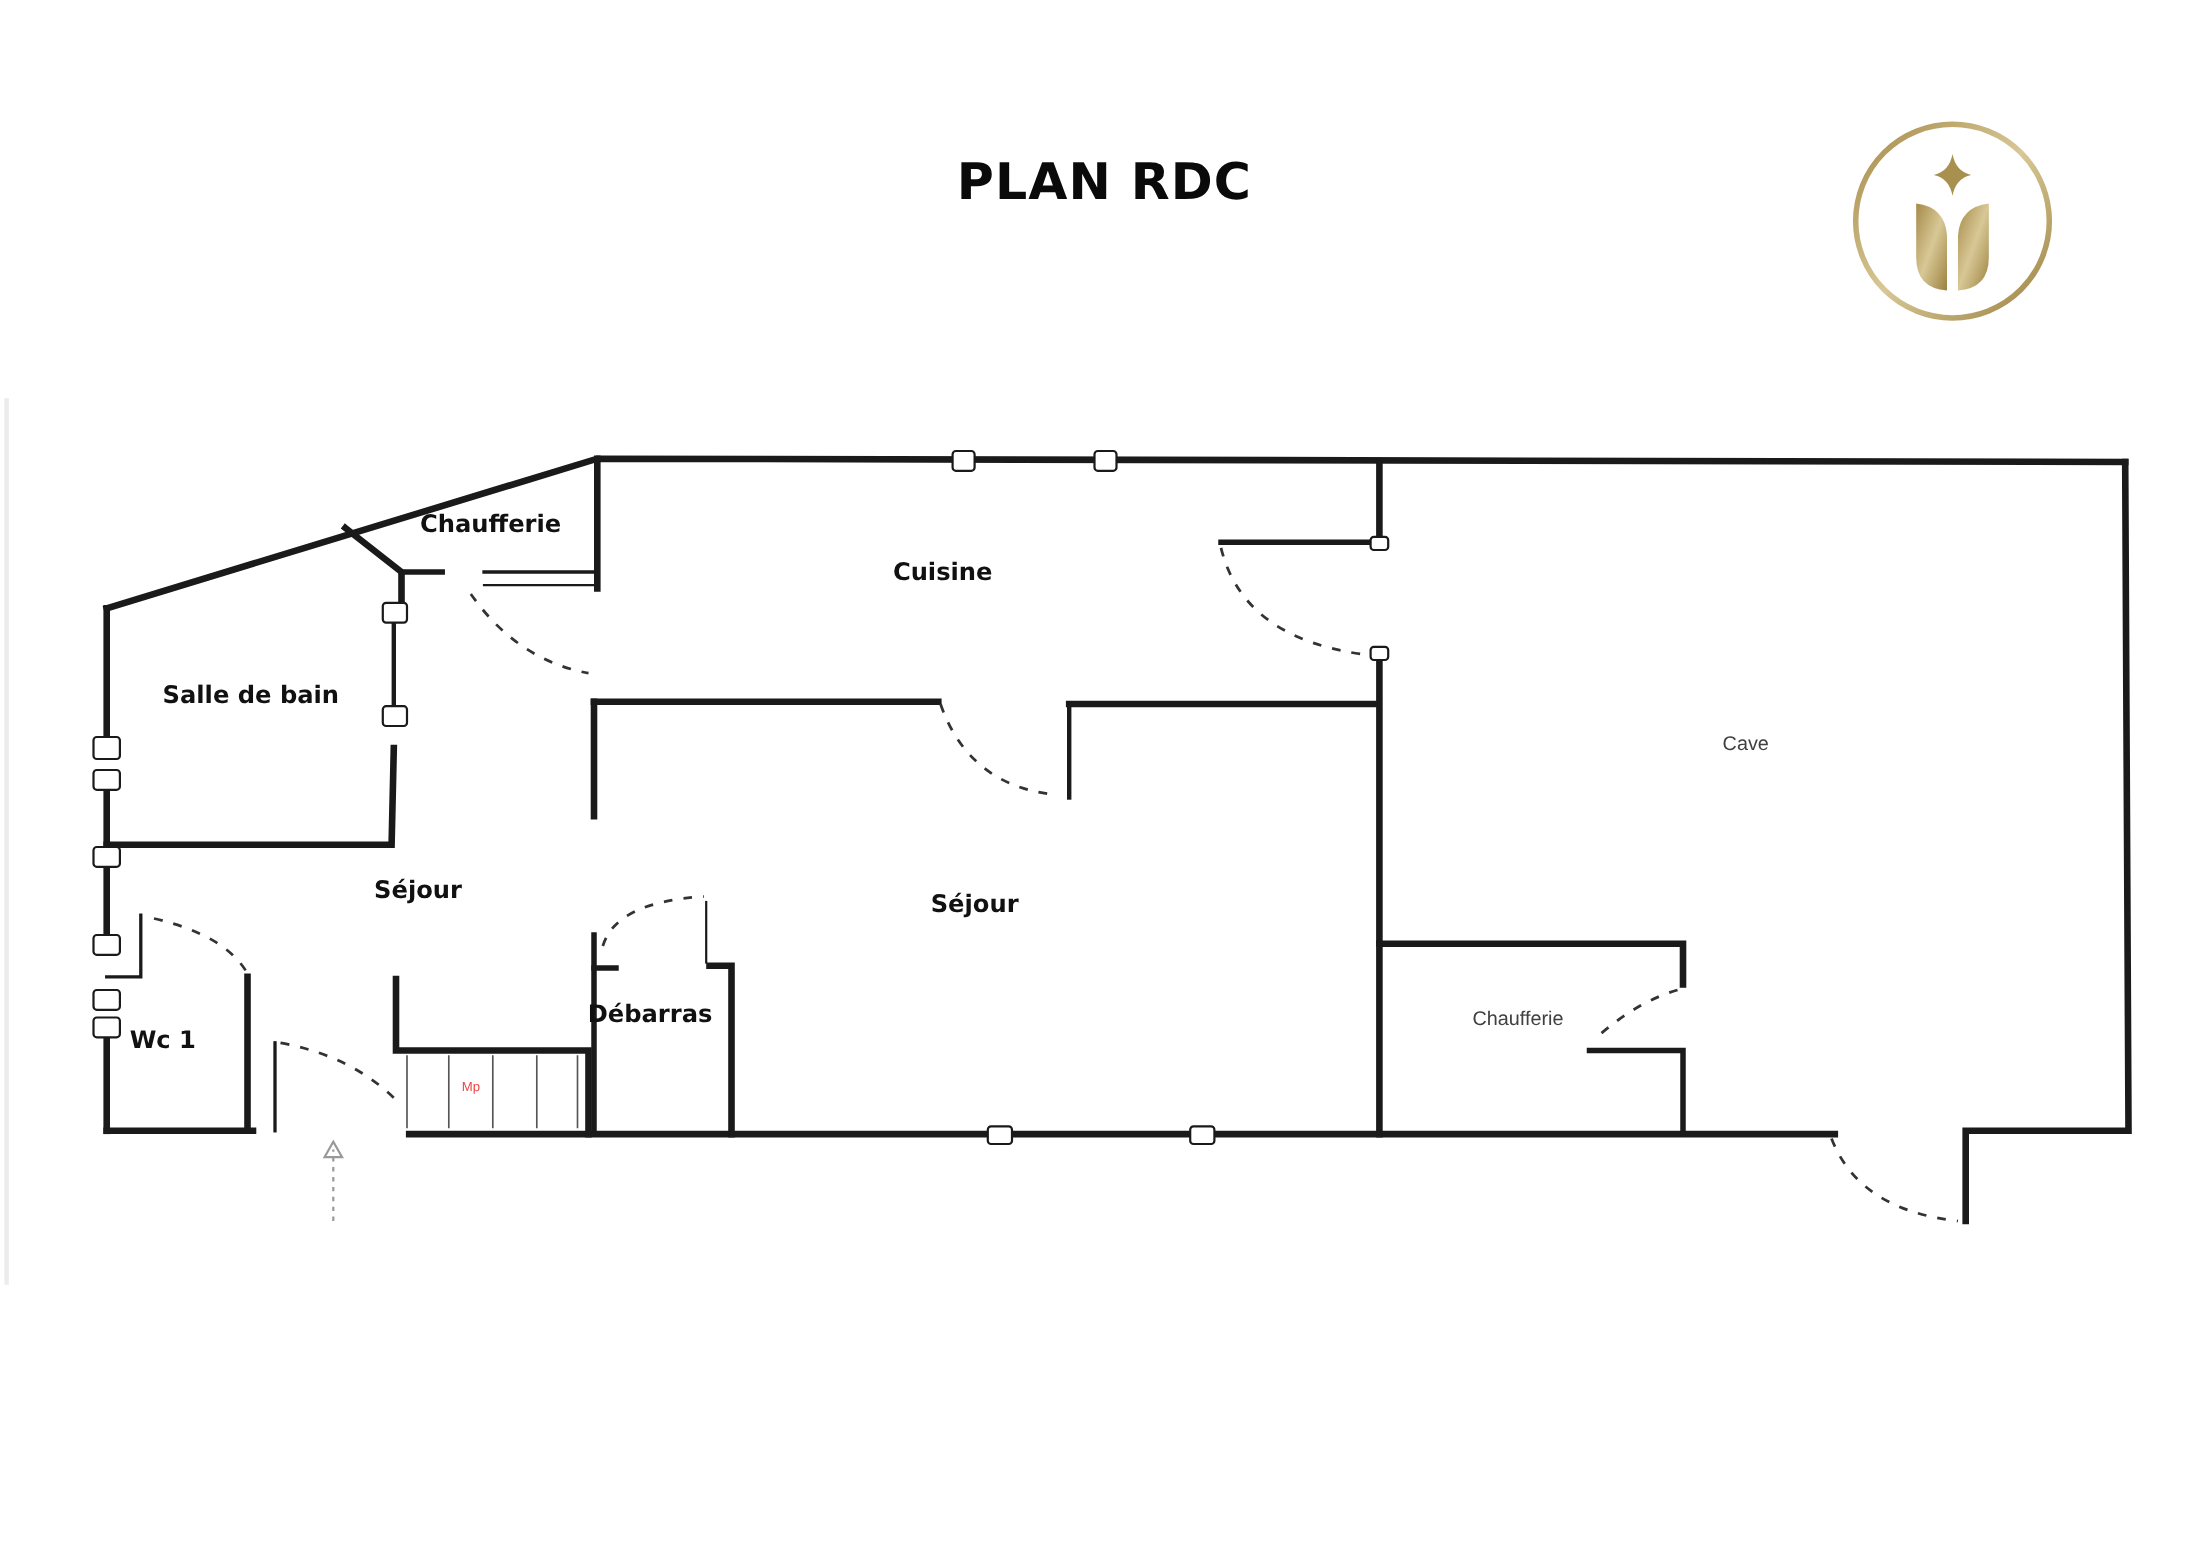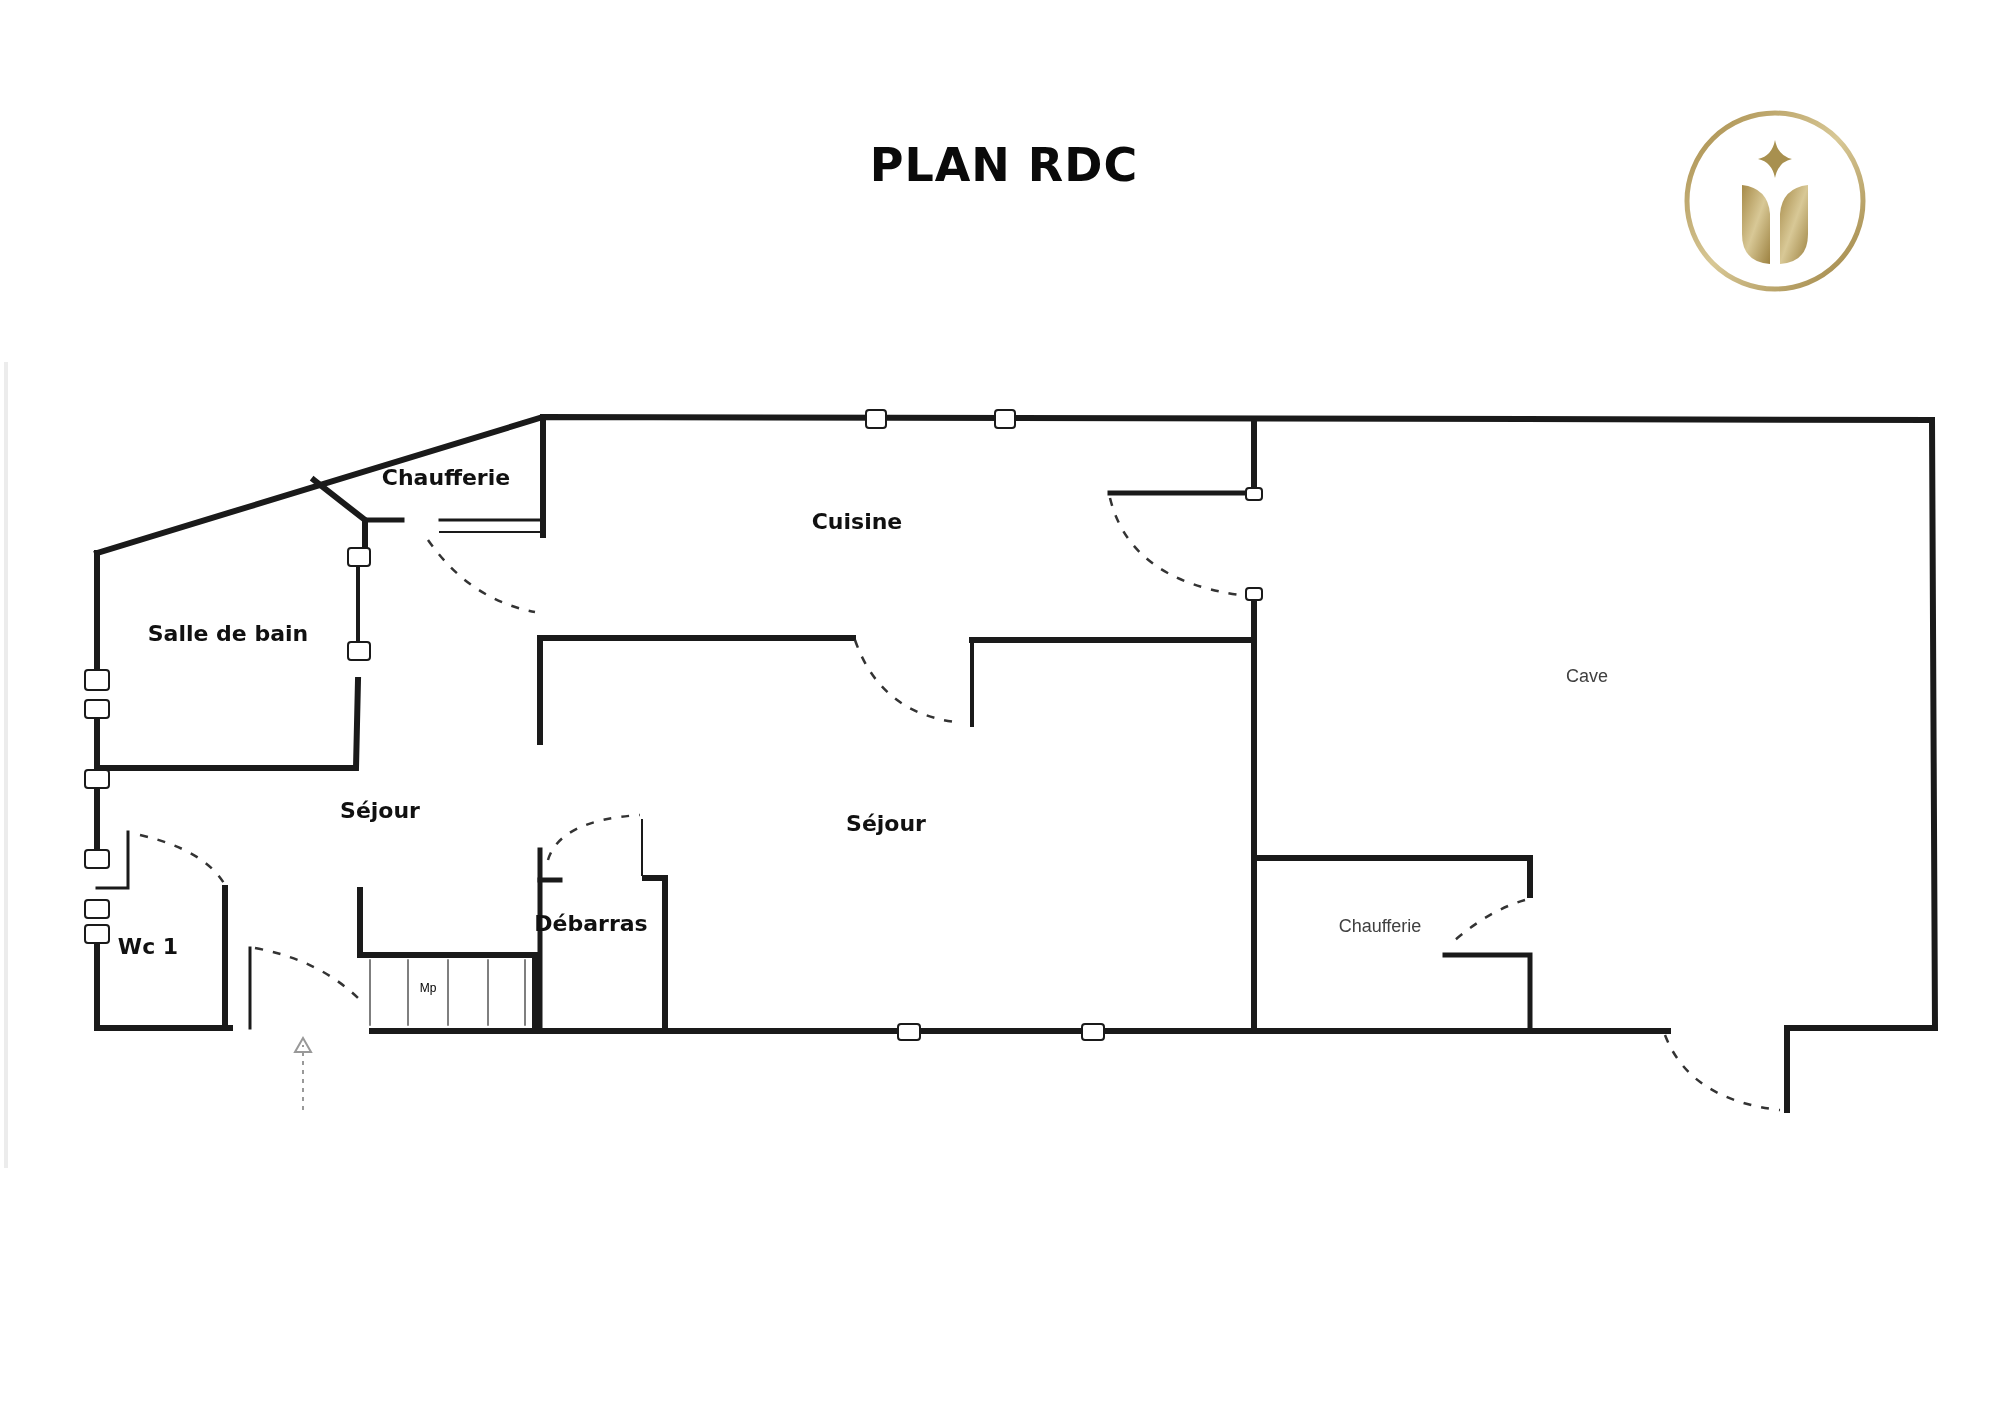--- a/index.html
+++ b/index.html
@@ -4,21 +4,21 @@
   <style>
     html, body { margin: 0; padding: 0; background: #ffffff; }
     body { width: 2000px; height: 1414px; position: relative; overflow: hidden; font-family: "Liberation Sans", sans-serif; }
     .title { position: absolute; left: 0; width: 1920px; top: 138px; text-align: center; font-family: "DejaVu Sans", sans-serif; font-weight: bold; font-size: 46px; color: #0a0a0a; letter-spacing: 1px; padding-left: 44px; }
     .logo { position: absolute; left: 1682px; top: 108px; width: 186px; height: 186px; }
     .plan { position: absolute; left: 0; top: 0; width: 2000px; height: 1414px; }
     .left-edge { position: absolute; left: 4px; top: 362px; width: 4px; height: 806px; background: #ececec; }
     .room-label { position: absolute; font-size: 22px; color: #111; white-space: nowrap; transform: translate(-50%, -50%); }
     .room-label.bold { font-weight: bold; font-family: "DejaVu Sans", sans-serif; }
     .room-label.light { font-weight: normal; font-family: "Liberation Sans", sans-serif; color: #404040; font-size: 18px; }
-    .stair-mark { position: absolute; font-size: 12px; color: #000000; transform: translate(-50%, -50%); }
+    .stair-mark { position: absolute; font-size: 12px; color: #ef4444; transform: translate(-50%, -50%); }
   </style>
 </head>
 <body>
 
 <div class="title">PLAN RDC</div>
 
 <svg class="logo" viewBox="0 0 186 186">
   <defs>
     <linearGradient id="gold" x1="0" y1="0" x2="1" y2="1">
       <stop offset="0" stop-color="#a68a48"></stop>

